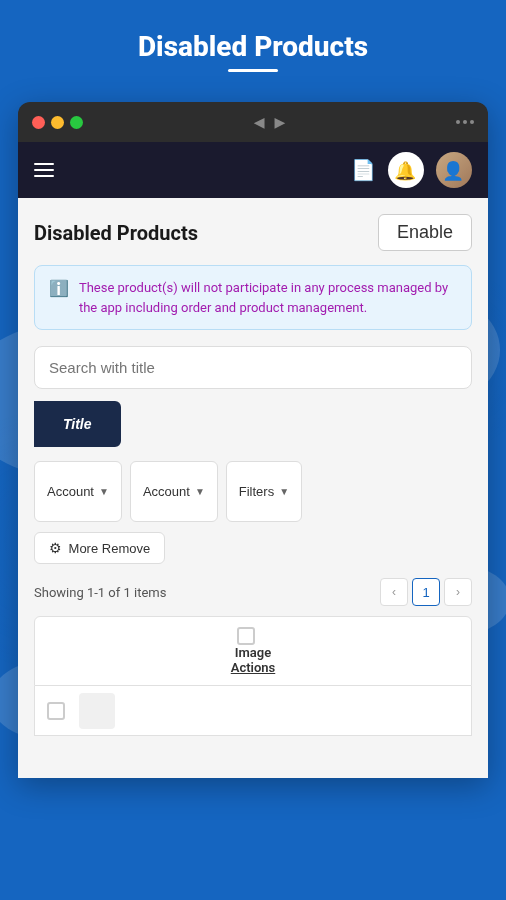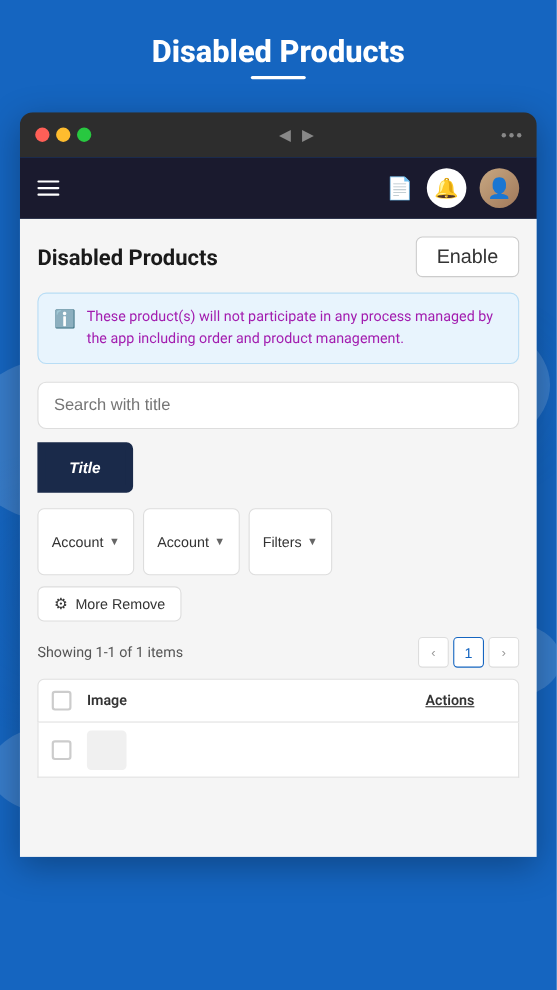--- a/index.html
+++ b/index.html
@@ -334,20 +334,21 @@
     }
 
     
     .table-header {
       display: flex;
       align-items: center;
       background: white;
       border: 1px solid #e0e0e0;
       border-radius: 6px 6px 0 0;
       padding: 10px 12px;
+      flex-direction: column;
     }
     .table-checkbox {
       width: 18px;
       height: 18px;
       border: 2px solid #ccc;
       border-radius: 3px;
       margin-right: 14px;
       flex-shrink: 0;
     }
     .table-col-image {

